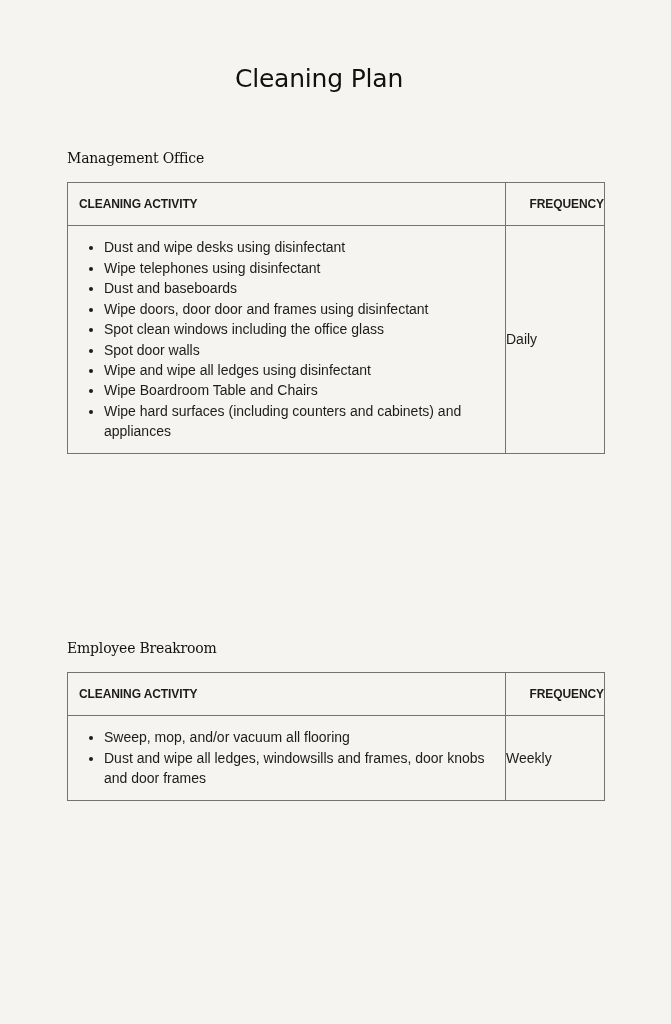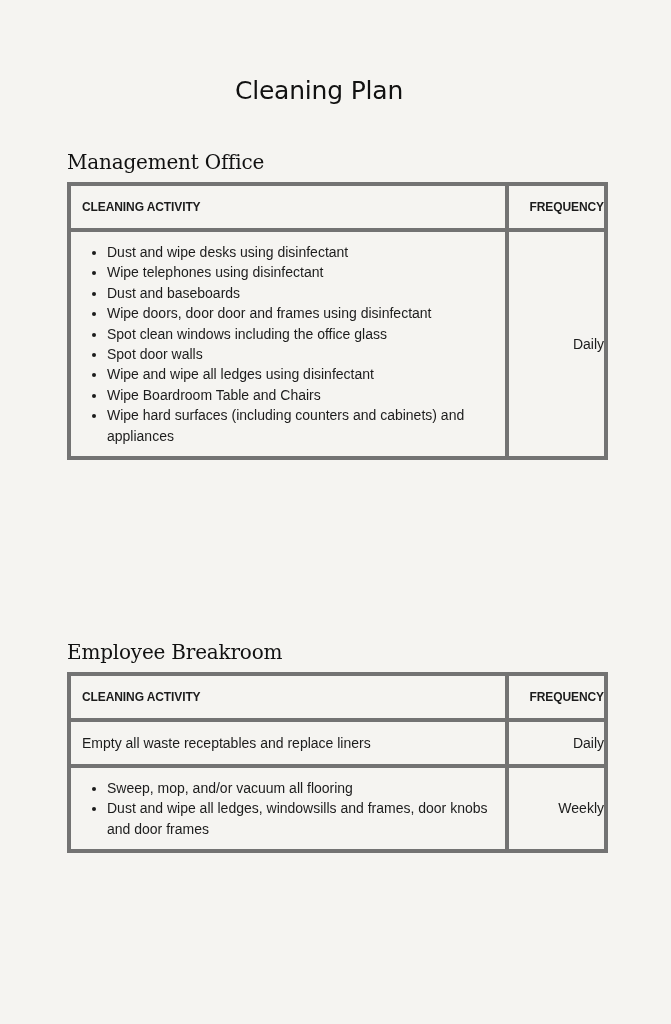--- a/index.html
+++ b/index.html
@@ -1,24 +1,24 @@
 <!DOCTYPE html>
 <html><head>
 <meta charset="utf-8">
 <style>
   html, body { margin:0; padding:0; }
   body { width:671px; height:1024px; background:#f5f4f1; color:#1c1c1c; font-family:"Liberation Sans", sans-serif; position:relative; overflow:hidden; }
-  .title { position:absolute; top:76px; left:0; width:638px; text-align:center; font-size:25px; font-family:"DejaVu Sans", sans-serif; font-weight:normal; letter-spacing:-0.2px; color:#111; }
-  .section-title { position:absolute; left:67px; font-family:"DejaVu Serif", serif; font-size:20px; color:#111; letter-spacing:-0.2px; }
+  .title { position:absolute; top:64px; left:0; width:638px; text-align:center; font-size:25px; font-family:"DejaVu Sans", sans-serif; font-weight:normal; letter-spacing:-0.2px; color:#111; }
+  .section-title { position:absolute; left:67px; font-family:"DejaVu Serif", serif; font-size:14px; color:#111; letter-spacing:-0.2px; }
   table { position:absolute; left:67px; width:537px; border-collapse:collapse; table-layout:fixed; }
-  td, th { border:4px solid #737373; padding:0; vertical-align:middle; font-size:14px; line-height:20.4px; }
+  td, th { border:1px solid #737373; padding:0; vertical-align:middle; font-size:14px; line-height:20.4px; }
   th { font-weight:bold; font-size:12px; text-align:left; padding-left:11px; height:42px; letter-spacing:-0.1px; }
   th.freq { text-align:right; padding-left:0; }
   td.act { padding-left:11px; padding-right:12px; }
-  td.freq { text-align:right; }
+  td.freq { text-align:left; }
   ul { margin:0; padding:0 0 0 25px; }
   ul li { margin:0; padding:0; }
 </style>
 </head>
 <body>
 
 <h1 class="title" style="margin:0;">Cleaning Plan</h1>
 
 <div class="section-title" style="top:150px;">Management Office</div>
 
@@ -56,24 +56,20 @@
 <table style="top:672px;">
   <colgroup>
       <col style="width:438px">
       <col style="width:99px">
     </colgroup>
   <tbody>
       <tr>
     <th>CLEANING ACTIVITY</th>
     <th class="freq">FREQUENCY</th>
   </tr>
-  <tr style="height:46px;">
-    <td class="act">Empty all waste receptables and replace liners</td>
-    <td class="freq">Daily</td>
-  </tr>
   <tr style="height:85px;">
     <td class="act">
       <ul>
         <li>Sweep, mop, and/or vacuum all flooring</li>
         <li>Dust and wipe all ledges, windowsills and frames, door knobs and door frames</li>
       </ul>
     </td>
     <td class="freq">Weekly</td>
   </tr>
 </tbody>

